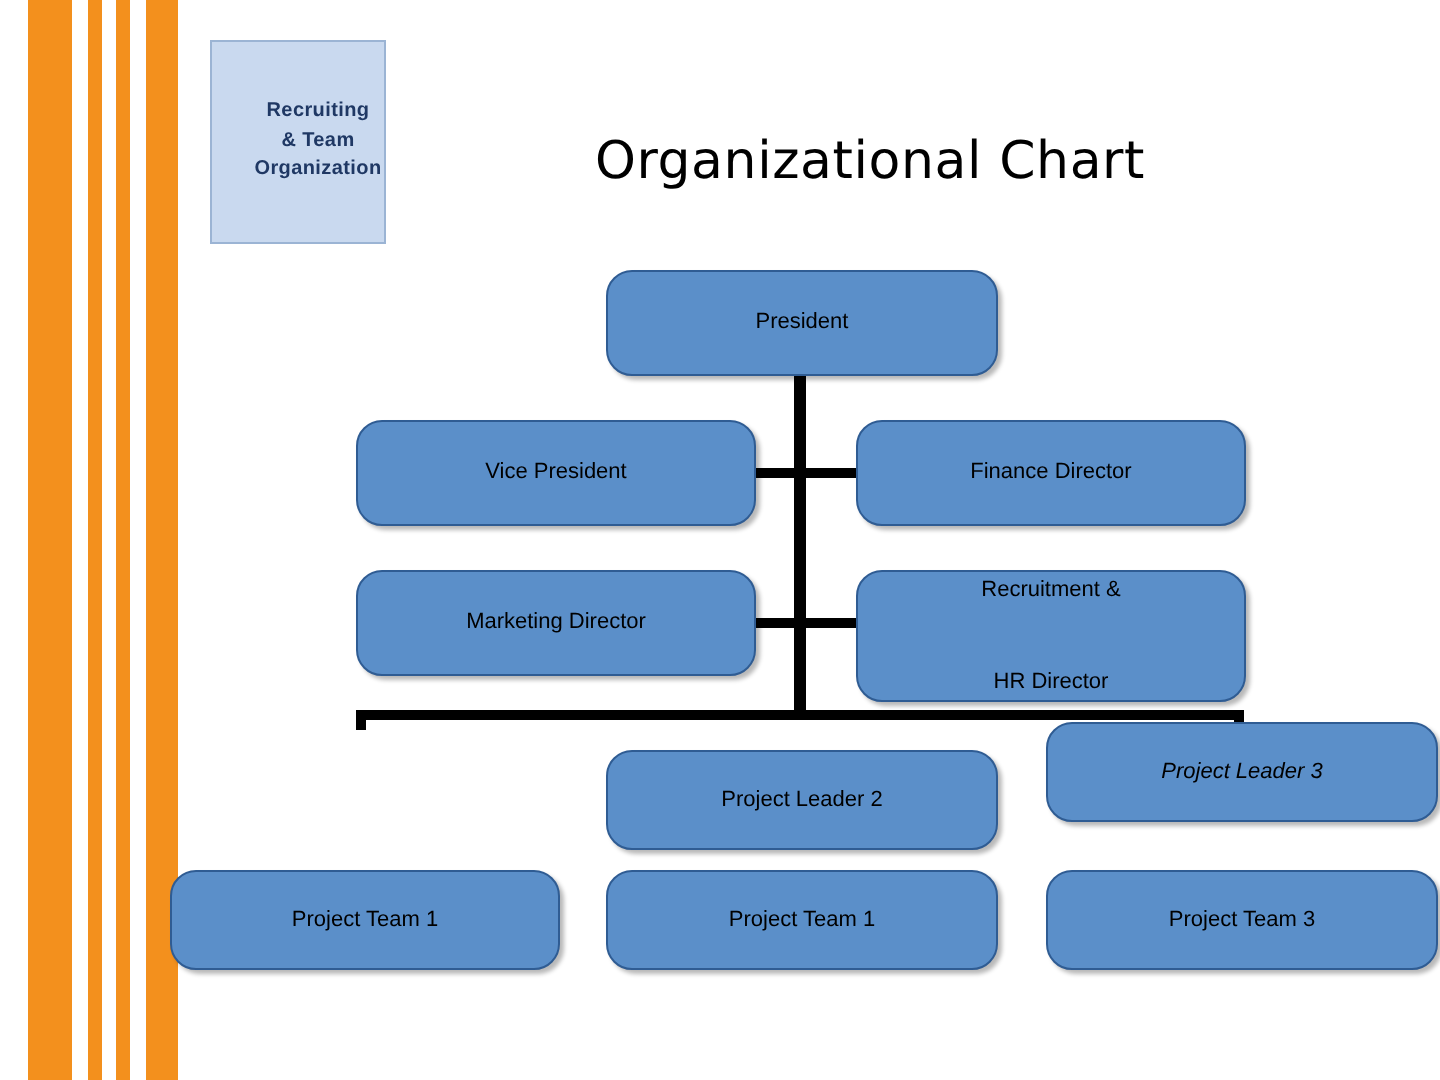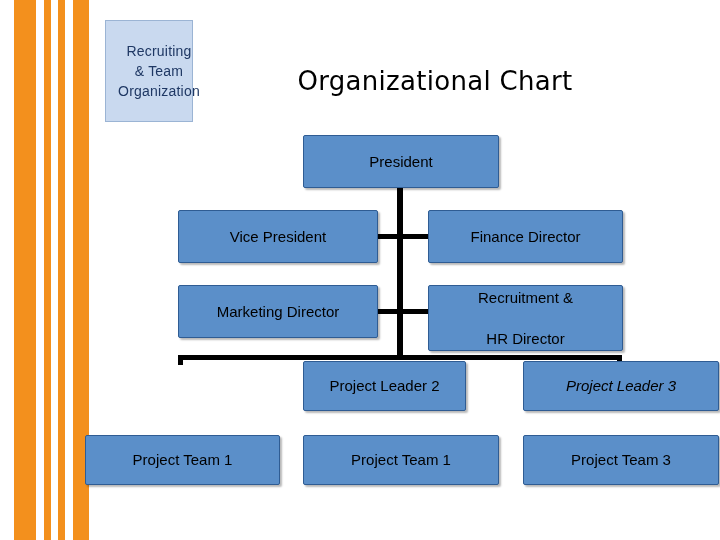--- a/index.html
+++ b/index.html
@@ -40,22 +40,22 @@
     background: #C9D9EF;
     border: 1px solid #9BB4D4;
     display: flex;
     flex-direction: column;
     align-items: center;
     justify-content: center;
     text-align: center;
     line-height: 1.45;
   }
   .logo-line {
-    font-size: 14px;
-    font-weight: normal;
+    font-size: 10px;
+    font-weight: bold;
     color: #1F3864;
     letter-spacing: 0.2px;
     padding-left: 20px;
   }
 
   
   .title {
     position: absolute;
     left: 200px;
     top: 66px;
@@ -72,28 +72,28 @@
   .conn {
     position: absolute;
     background: #000000;
   }
 
   
   .node {
     position: absolute;
     background: #5B8FC9;
     border: 1px solid #2F5C93;
-    border-radius: 2px;
+    border-radius: 13px;
     box-shadow: 2px 2px 2px rgba(0,0,0,0.28);
     display: flex;
     align-items: center;
     justify-content: center;
     text-align: center;
     color: #000000;
-    font-size: 15px;
+    font-size: 11px;
     line-height: 1.3;
     box-sizing: border-box;
     padding: 2px 6px;
   }
   .node span { display: block; }
 </style>
 </head>
 <body>
 
 <div id="slide">
@@ -140,21 +140,21 @@
   <div class="node" style="left:178px; top:285px; width:200px; height:53px;">
     <span>Marketing Director</span>
   </div>
 
   <div class="node" style="left:428px; top:285px; width:195px; height:66px; flex-direction:column;justify-content:space-between;">
     <span>Recruitment &amp;</span>
     <span>HR Director</span>
   </div>
 
 
-  <div class="node" style="left:303px; top:361px; width:163px; height:50px;">
+  <div class="node" style="left:303px; top:375px; width:196px; height:50px;">
     <span>Project Leader 2</span>
   </div>
 
   <div class="node" style="left:523px; top:361px; width:196px; height:50px;font-style:italic;">
     <span>Project Leader 3</span>
   </div>
 
   <div class="node" style="left:85px; top:435px; width:195px; height:50px;">
     <span>Project Team 1</span>
   </div>

